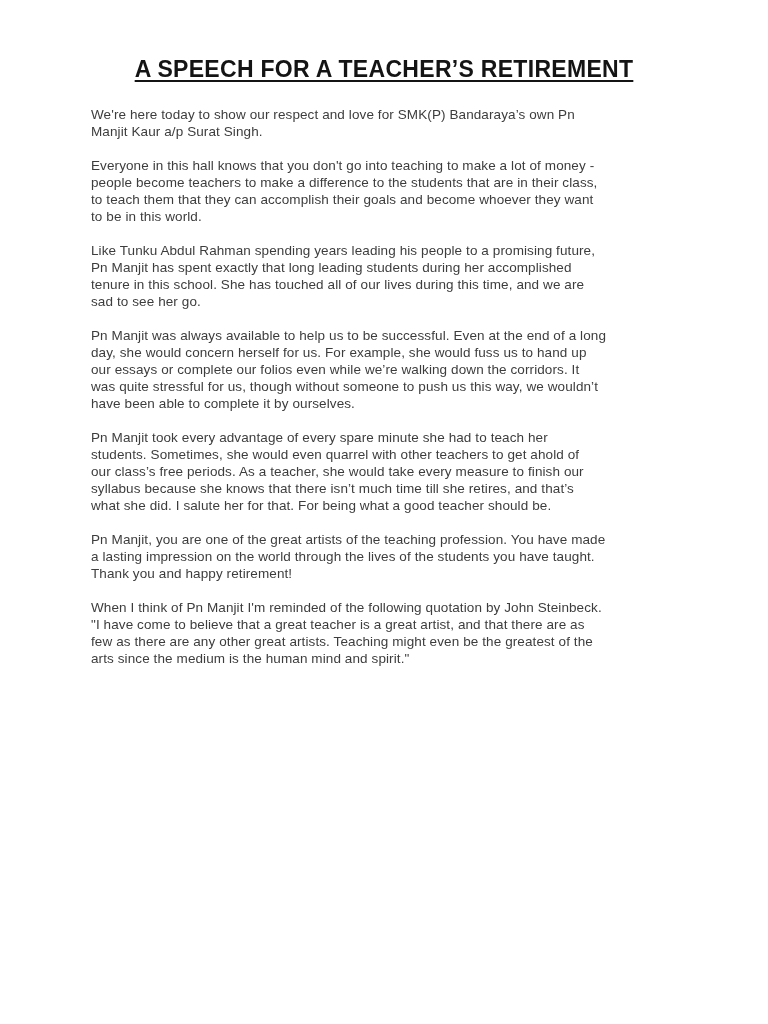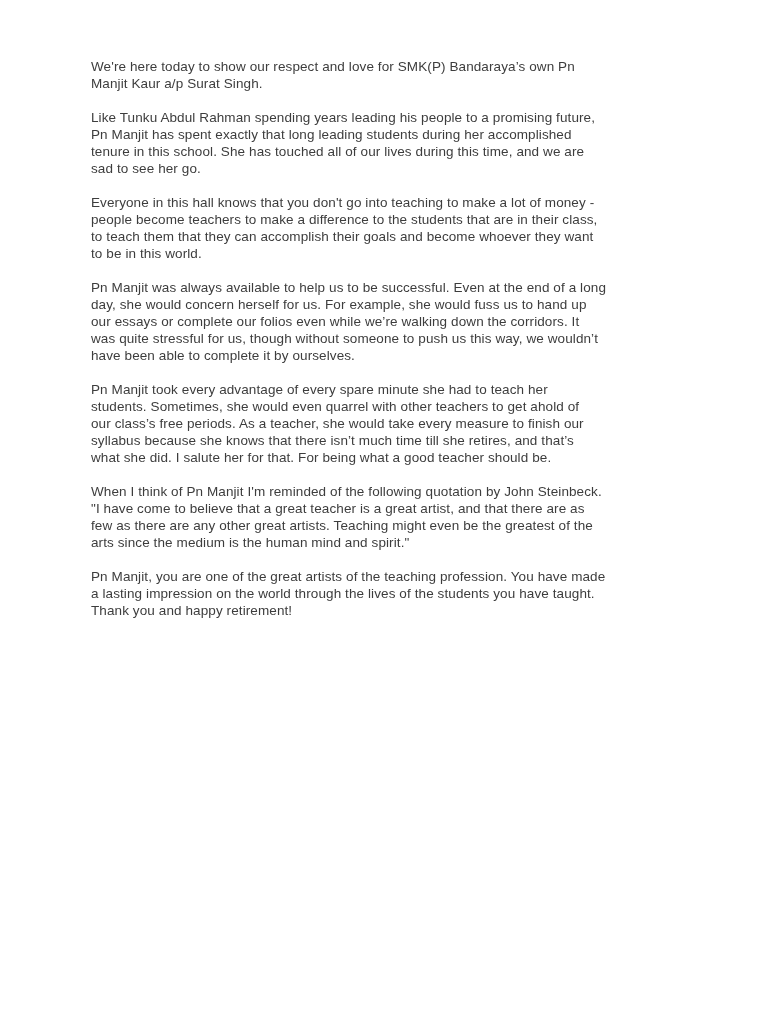--- a/index.html
+++ b/index.html
@@ -38,42 +38,43 @@
     letter-spacing: 0.1px;
   }
   .byline {
     margin-top: 17px;
   }
 </style>
 </head>
 <body>
 
 <div class="page">
+  <h1 class="doc-title">A SPEECH FOR A TEACHER’S RETIREMENT</h1>
 
   <p class="para">We're here today to show our respect and love for SMK(P) Bandaraya’s own Pn
 Manjit Kaur a/p Surat Singh.</p>
+  <p class="para">Everyone in this hall knows that you don't go into teaching to make a lot of money -
+people become teachers to make a difference to the students that are in their class,
+to teach them that they can accomplish their goals and become whoever they want
+to be in this world.</p>
   <p class="para">Like Tunku Abdul Rahman spending years leading his people to a promising future,
 Pn Manjit has spent exactly that long leading students during her accomplished
 tenure in this school. She has touched all of our lives during this time, and we are
 sad to see her go.</p>
-  <p class="para">Everyone in this hall knows that you don't go into teaching to make a lot of money -
-people become teachers to make a difference to the students that are in their class,
-to teach them that they can accomplish their goals and become whoever they want
-to be in this world.</p>
   <p class="para">Pn Manjit was always available to help us to be successful. Even at the end of a long
 day, she would concern herself for us. For example, she would fuss us to hand up
 our essays or complete our folios even while we’re walking down the corridors. It
 was quite stressful for us, though without someone to push us this way, we wouldn’t
 have been able to complete it by ourselves.</p>
   <p class="para">Pn Manjit took every advantage of every spare minute she had to teach her
 students. Sometimes, she would even quarrel with other teachers to get ahold of
 our class’s free periods. As a teacher, she would take every measure to finish our
 syllabus because she knows that there isn’t much time till she retires, and that’s
 what she did. I salute her for that. For being what a good teacher should be.</p>
+  <p class="para">Pn Manjit, you are one of the great artists of the teaching profession. You have made
+a lasting impression on the world through the lives of the students you have taught.
+Thank you and happy retirement!</p>
   <p class="para">When I think of Pn Manjit I'm reminded of the following quotation by John Steinbeck.
 "I have come to believe that a great teacher is a great artist, and that there are as
 few as there are any other great artists. Teaching might even be the greatest of the
 arts since the medium is the human mind and spirit."</p>
-  <p class="para">Pn Manjit, you are one of the great artists of the teaching profession. You have made
-a lasting impression on the world through the lives of the students you have taught.
-Thank you and happy retirement!</p>
 
 </div>
 
 </body></html>

